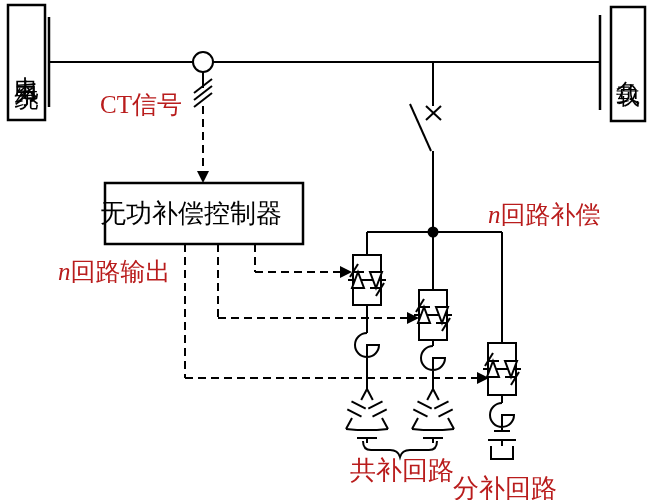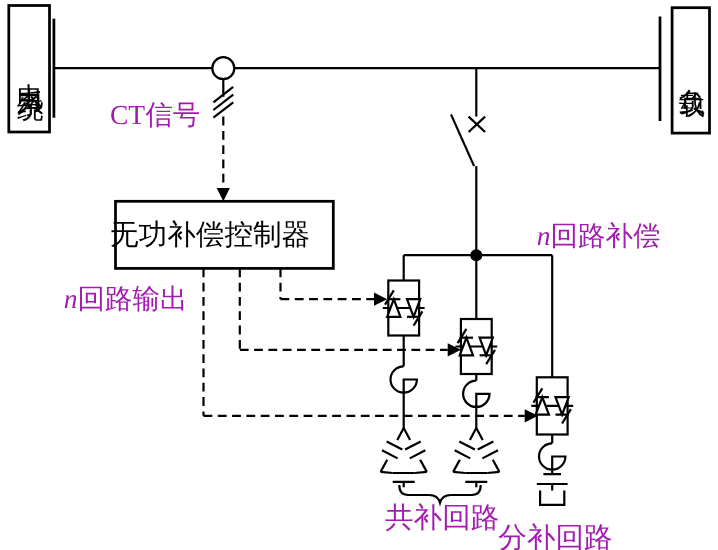--- a/index.html
+++ b/index.html
@@ -1,19 +1,19 @@
 <!DOCTYPE html>
 <html><head>
 <meta charset="utf-8">
 <style>
   html,body{margin:0;padding:0;background:#fff;}
   #stage{position:relative;width:653px;height:500px;background:#fff;overflow:hidden;
          font-family:"Liberation Serif","DejaVu Serif",serif;color:#000;}
   #stage svg{position:absolute;left:0;top:0;}
-  .lbl{position:absolute;white-space:nowrap;color:#a21caf;}
+  .lbl{position:absolute;white-space:nowrap;color:#b91c1c;}
   .vbox{position:absolute;display:flex;align-items:center;justify-content:center;
         writing-mode:vertical-rl;text-orientation:upright;font-size:24px;letter-spacing:3px;}
   .ctr{position:absolute;display:flex;align-items:center;justify-content:center;font-size:26px;}
   .it{font-style:italic;font-family:"Liberation Serif",serif;}
 </style>
 </head>
 <body>
 
 <div id="stage">
 <svg width="653" height="500" viewBox="0 0 653 500">

